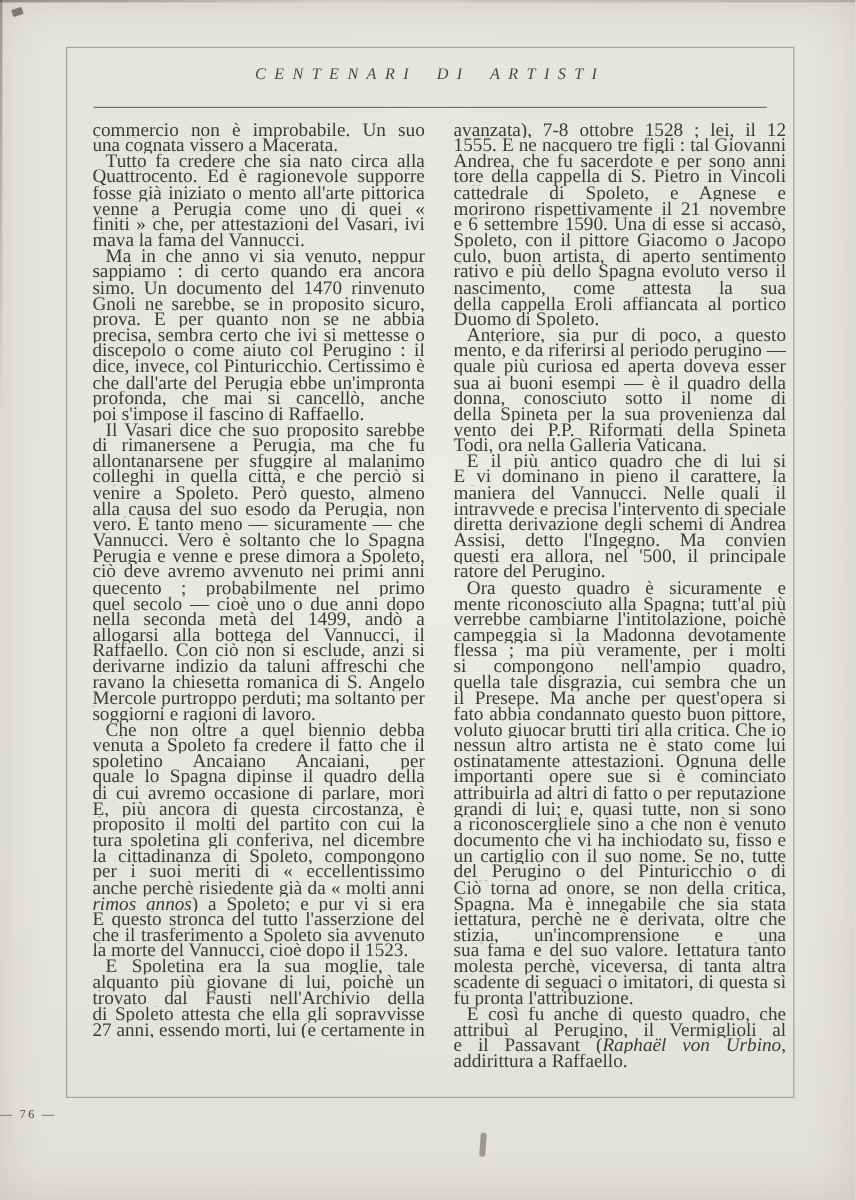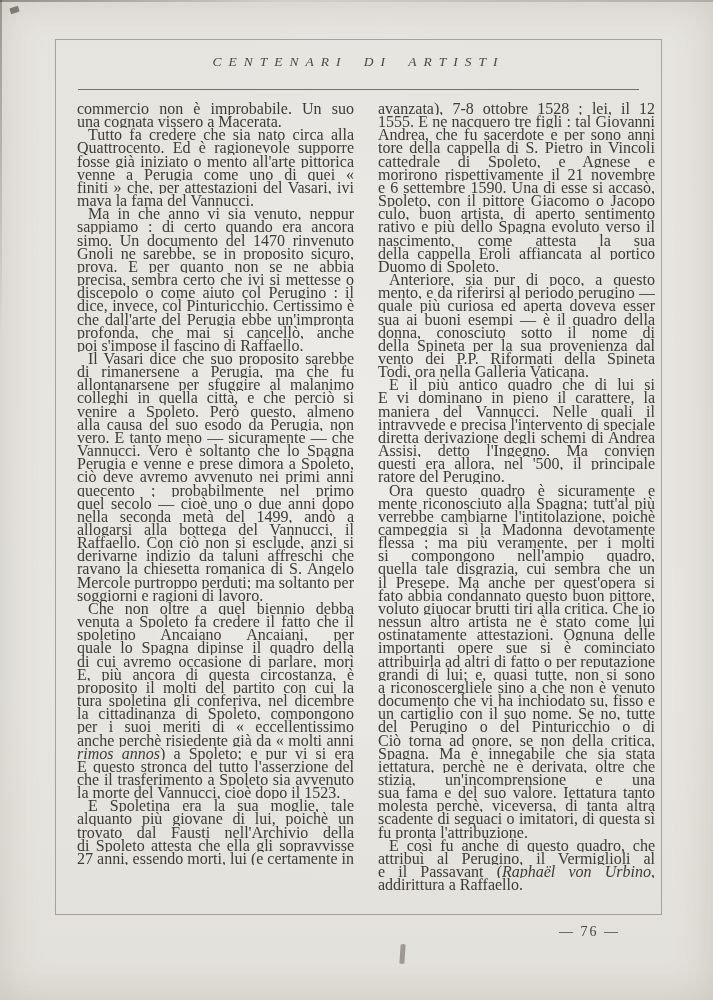--- a/index.html
+++ b/index.html
@@ -75,22 +75,22 @@
     overflow: hidden;
   }
   .line.end { text-align-last: left; }
   .line.ind { padding-left: 11px; }
   .line i { font-style: italic; }
   .page-number {
     position: absolute;
     left: 0;
     top: 924px;
     width: 620px;
-    text-align: right;
-    font-size: 14px;
+    text-align: left;
+    font-size: 10px;
     letter-spacing: 2px;
     color: #44423c;
   }
 </style>
 </head>
 <body>
 
 <div class="scan">
   <div class="edge-top"></div>
   <div class="edge-left"></div>

